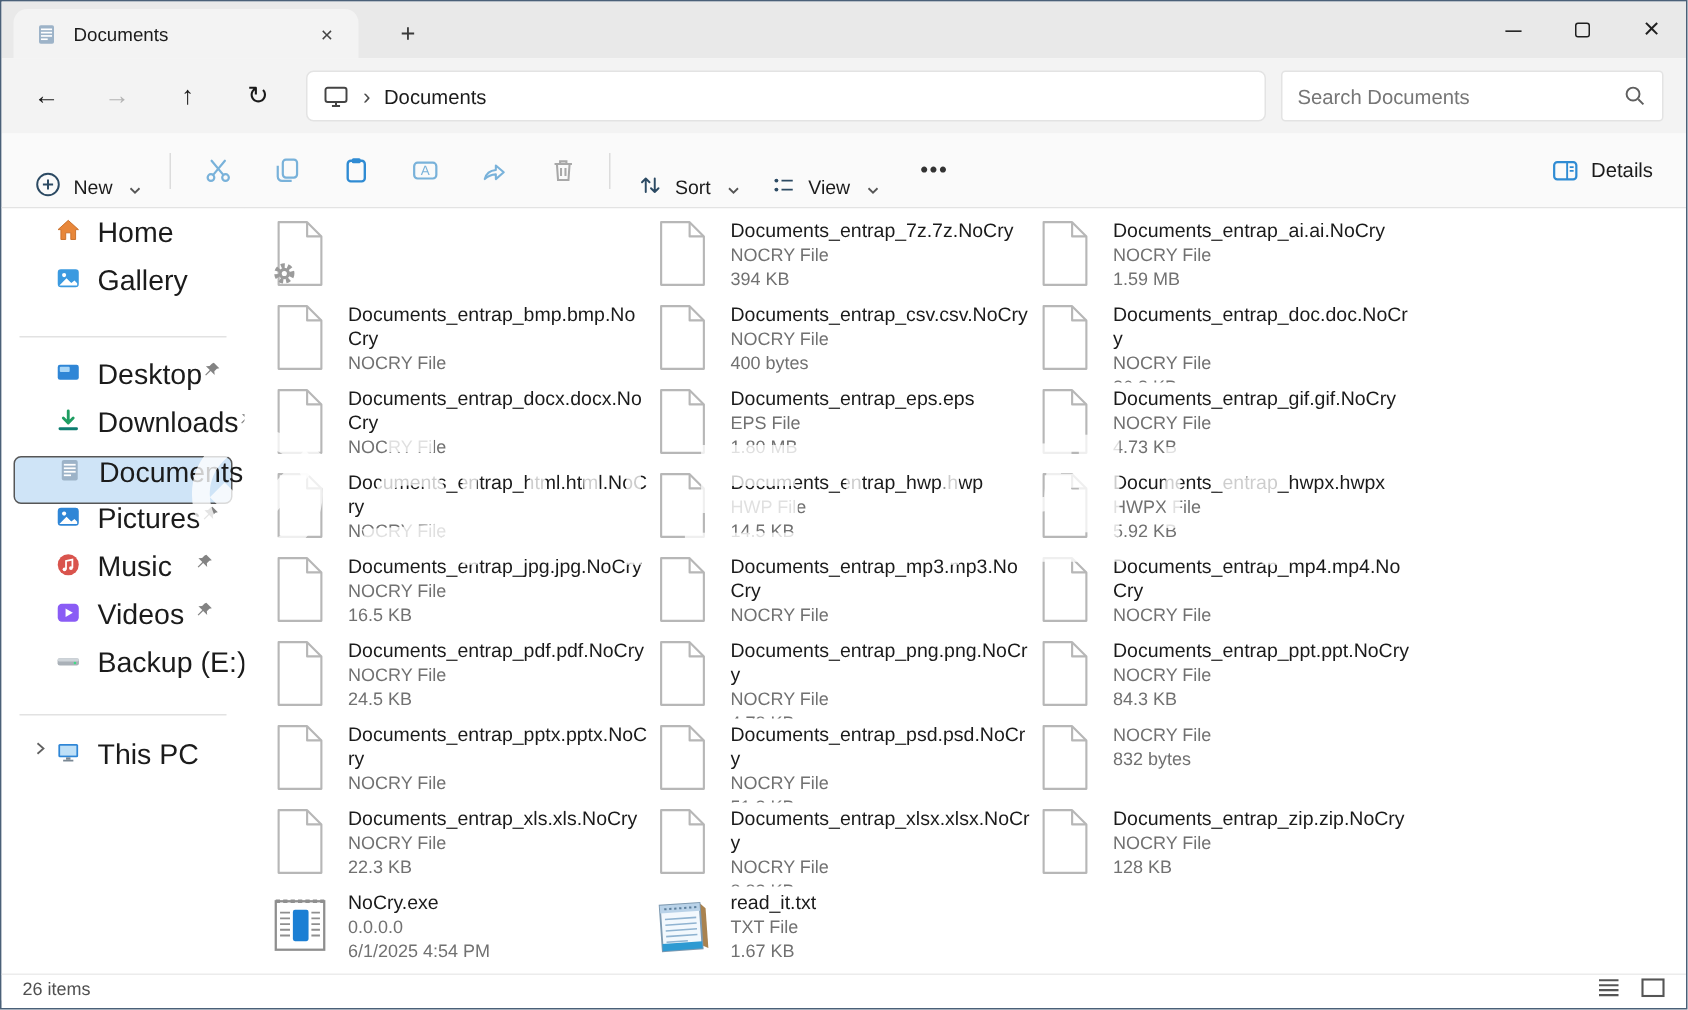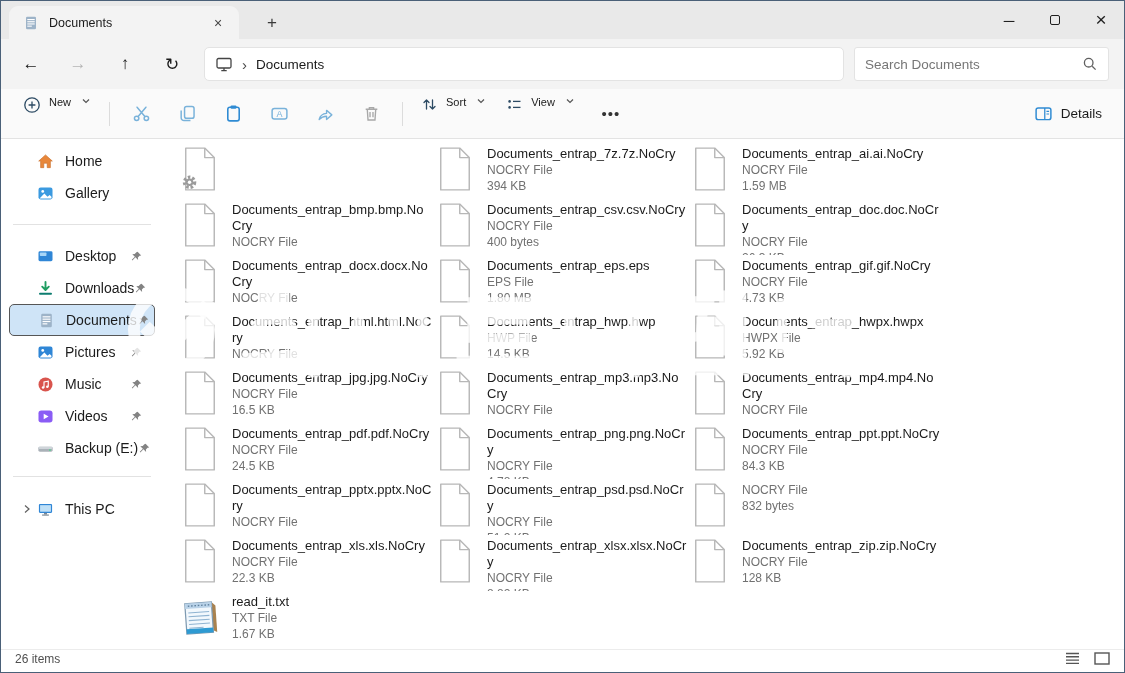--- a/index.html
+++ b/index.html
@@ -39,29 +39,29 @@
   .crumb-sep { color:#4a4a4a; font-size:15px; margin:0 9px; }
   .crumb { font-size:13.5px; }
   .searchbox { margin-left:10px; width:255px; height:34px; background:#fff; border:1px solid #e3e3e3;
     border-radius:3px; display:flex; align-items:center; padding:0 10px; }
   .searchbox input { border:none; outline:none; background:transparent; flex:1; font:13.5px "Liberation Sans","DejaVu Sans",sans-serif; color:#1b1b1b; }
   .searchbox input::placeholder { color:#767676; }
 
   
   .toolbar { position:absolute; left:0; top:88px; width:100%; height:50px; background:#fafafa;
     border-bottom:1px solid #e3e3e3; display:flex; align-items:center; }
-  .tbtn { display:flex; align-items:flex-start; gap:8px; height:36px; padding:0 10px; border-radius:5px; font-size:11px; color:#1b1b1b; }
+  .tbtn { display:flex; align-items:flex-end; gap:8px; height:36px; padding:0 10px; border-radius:5px; font-size:13px; color:#1b1b1b; }
   .tico { width:38px; height:36px; display:flex; align-items:center; justify-content:center; border-radius:5px; margin:0 4px; }
   .tdiv { width:1px; height:24px; background:#dcdcdc; margin:0 8px; }
   .chev { margin-left:2px; }
   .details-btn { position:absolute; right:22px; display:flex; align-items:center; gap:8px; font-size:13.5px; }
 
   
   .sidebar { position:absolute; left:0; top:138px; width:162px; height:510px; background:#fff; padding-top:6px; }
-  .srow { display:flex; align-items:center; height:32px; margin:0 8px; padding:0 4px 0 28px; border-radius:5px; font-size:14px; }
+  .srow { display:flex; align-items:flex-start; height:32px; margin:0 8px; padding:0 4px 0 28px; border-radius:5px; font-size:19px; }
   .srow.tree { padding-left:8px; }
   .srow .chevcell { width:20px; display:flex; align-items:center; justify-content:center; }
   .slabel { margin-left:11px; white-space:nowrap; }
   .pin { margin-left:auto; margin-right:8px; }
   .srow.sel { background:#cfe4f7; border:1px solid #565656; }
   .ssep { height:1px; background:#e2e2e2; margin:15px 12px; }
   .ssep2 { height:1px; background:#e2e2e2; margin:12px 12px 16px; }
 
   
   .content { position:absolute; left:162px; top:138px; width:963px; height:510px; background:#fff; }
@@ -652,20 +652,33 @@
             <path d="M25 2v10h10" fill="none" stroke="#b7b7b7" stroke-width="1.5" stroke-linejoin="round"></path>
           </svg></span>
         <div class="ftext">
           <div class="fname">Documents_entrap_zip.zip.NoCry</div>
           <div class="fmeta">NOCRY File</div>
           <div class="fmeta">128 KB</div>
         </div>
       </div>
       <div class="tile">
         <span class="ficon"><svg viewBox="0 0 40 48" width="38" height="46">
+            <rect x="3" y="7" width="34" height="34" fill="#fff" stroke="#8f8f8f" stroke-width="1.6"></rect>
+            <path d="M3 7h34" stroke="#8f8f8f" stroke-width="2.4" stroke-dasharray="3 2.2"></path>
+            <rect x="15" y="13" width="11" height="22" rx="1.5" fill="#1b7fd4"></rect>
+            <path d="M6 15h7M6 19h7M6 23h7M6 27h7M6 31h7M28 15h6M28 19h6M28 23h6M28 27h6M28 31h6" stroke="#8f8f8f" stroke-width="1.3"></path>
+          </svg></span>
+        <div class="ftext">
+          <div class="fname">NoCry.exe</div>
+          <div class="fmeta">0.0.0.0</div>
+          <div class="fmeta">6/1/2025 4:54 PM</div>
+        </div>
+      </div>
+      <div class="tile">
+        <span class="ficon"><svg viewBox="0 0 40 48" width="38" height="46">
             <g transform="rotate(-4 20 24)">
               <path d="M33 9l4 4v28l-4-2z" fill="#a9824f"></path>
               <rect x="5" y="9" width="28" height="32" fill="#f2f8fd" stroke="#7e9ab1" stroke-width="1.3"></rect>
               <rect x="5" y="9" width="28" height="5.5" fill="#b9d2e8"></rect>
               <path d="M8 11.8h1.6M11.5 11.8h1.6M15 11.8h1.6M18.5 11.8h1.6M22 11.8h1.6M25.5 11.8h1.6M29 11.8h1.6" stroke="#5d7f9c" stroke-width="1.4"></path>
               <path d="M8 19h22M8 23h22M8 27h22M8 31h22M8 35h15" stroke="#8fb3d1" stroke-width="1.1"></path>
               <rect x="5" y="36" width="28" height="5" fill="#2e9ad2"></rect>
             </g>
           </svg></span>
         <div class="ftext">

